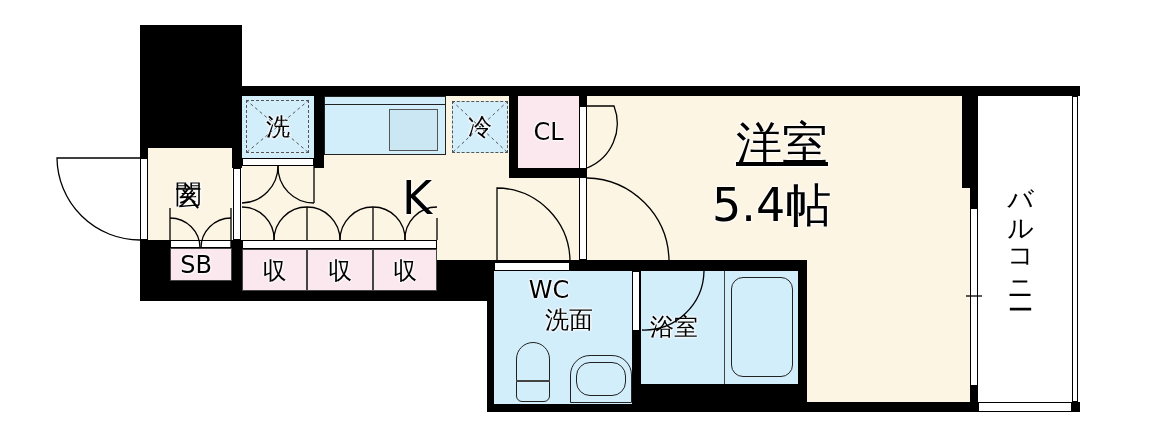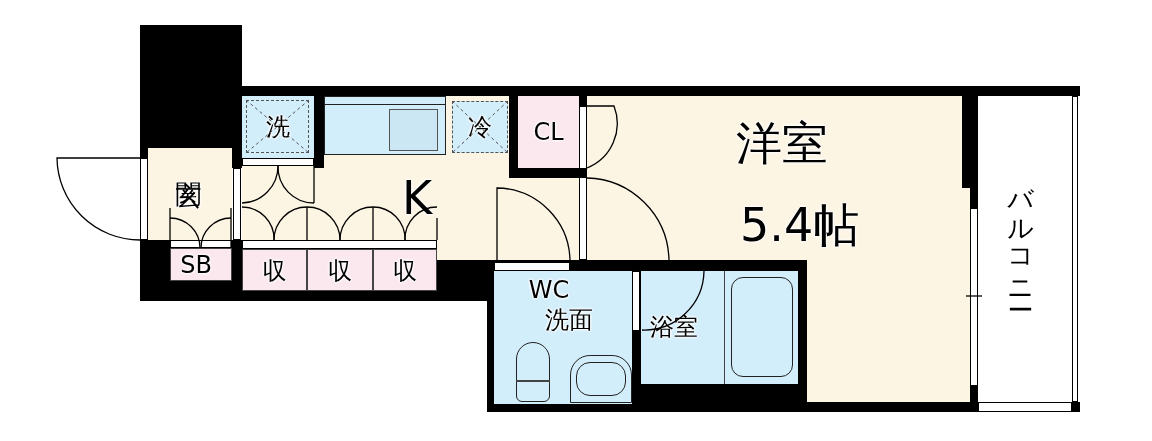--- a/index.html
+++ b/index.html
@@ -75,22 +75,22 @@
 <div class="label lbl-k" style="left:402px;top:175px;">K</div>
 
 <div class="abs wall" style="left:509px;top:86px;width:78px;height:92px;"></div>
 <div class="abs pink" style="left:518px;top:96px;width:61px;height:72px;"></div>
 <div class="label lbl-sm" style="left:518px;top:120px;width:61px;">CL</div>
 
 <div class="abs cream" style="left:587px;top:96px;width:376px;height:309px;"></div>
 <div class="abs cream" style="left:963px;top:188px;width:8px;height:217px;"></div>
 <div class="abs white" style="left:579px;top:106px;width:8px;height:154px;border:1px solid #000;"></div>
 <div class="abs wall" style="left:579px;top:168px;width:8px;height:10px;"></div>
-<div class="label lbl-lg" style="left:736px;top:120px;">洋室</div>
-<div class="label lbl-lg" style="left:740px;top:182px;margin-top:20px;">5.4帖</div>
+<div class="label lbl-lg" style="left:736px;top:120px;text-decoration:underline;">洋室</div>
+<div class="label lbl-lg" style="left:712px;top:182px;">5.4帖</div>
 
 <div class="abs wall" style="left:962px;top:86px;width:16px;height:102px;"></div>
 <div class="abs wall" style="left:970px;top:188px;width:8px;height:20px;"></div>
 <div class="abs white" style="left:970px;top:208px;width:8px;height:178px;border:1px solid #000;"></div>
 <div class="abs wall" style="left:970px;top:386px;width:8px;height:26px;"></div>
 
 <div class="abs wall" style="left:487px;top:402px;width:491px;height:10px;"></div>
 
 <div class="abs white" style="left:978px;top:96px;width:94px;height:306px;"></div>
 <div class="abs white" style="left:1072px;top:96px;width:6px;height:306px;border:1px solid #000;"></div>

